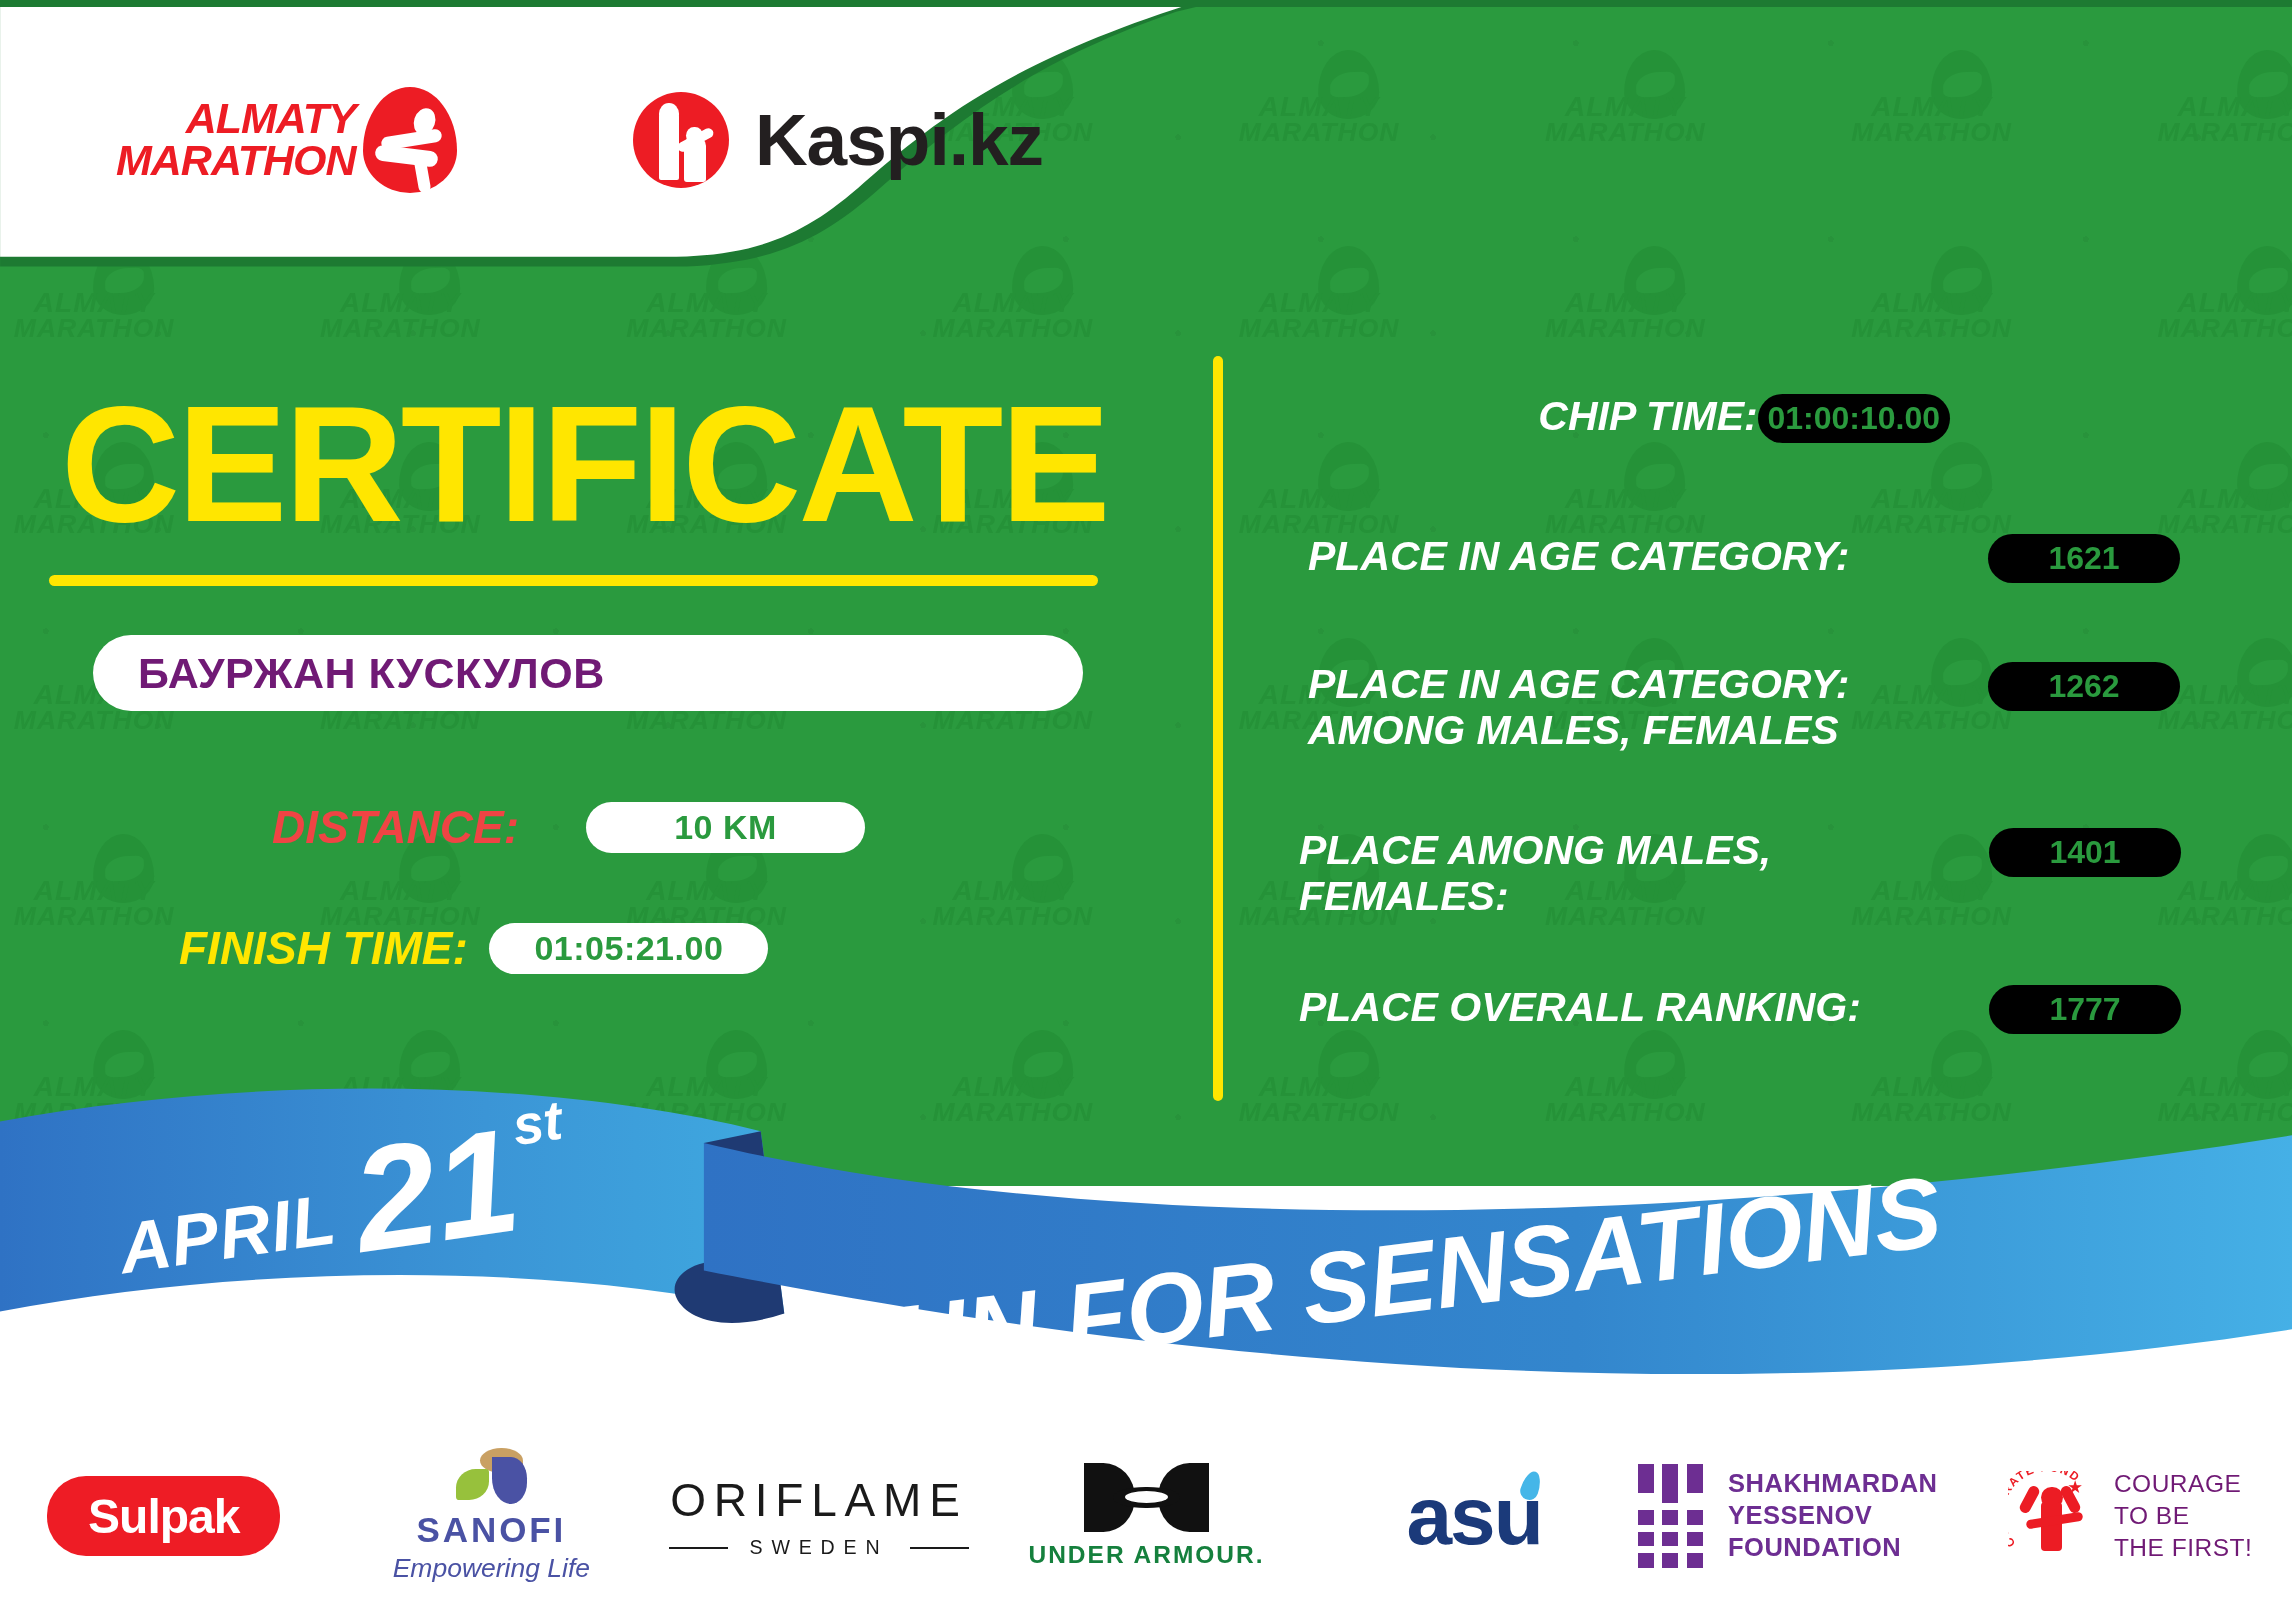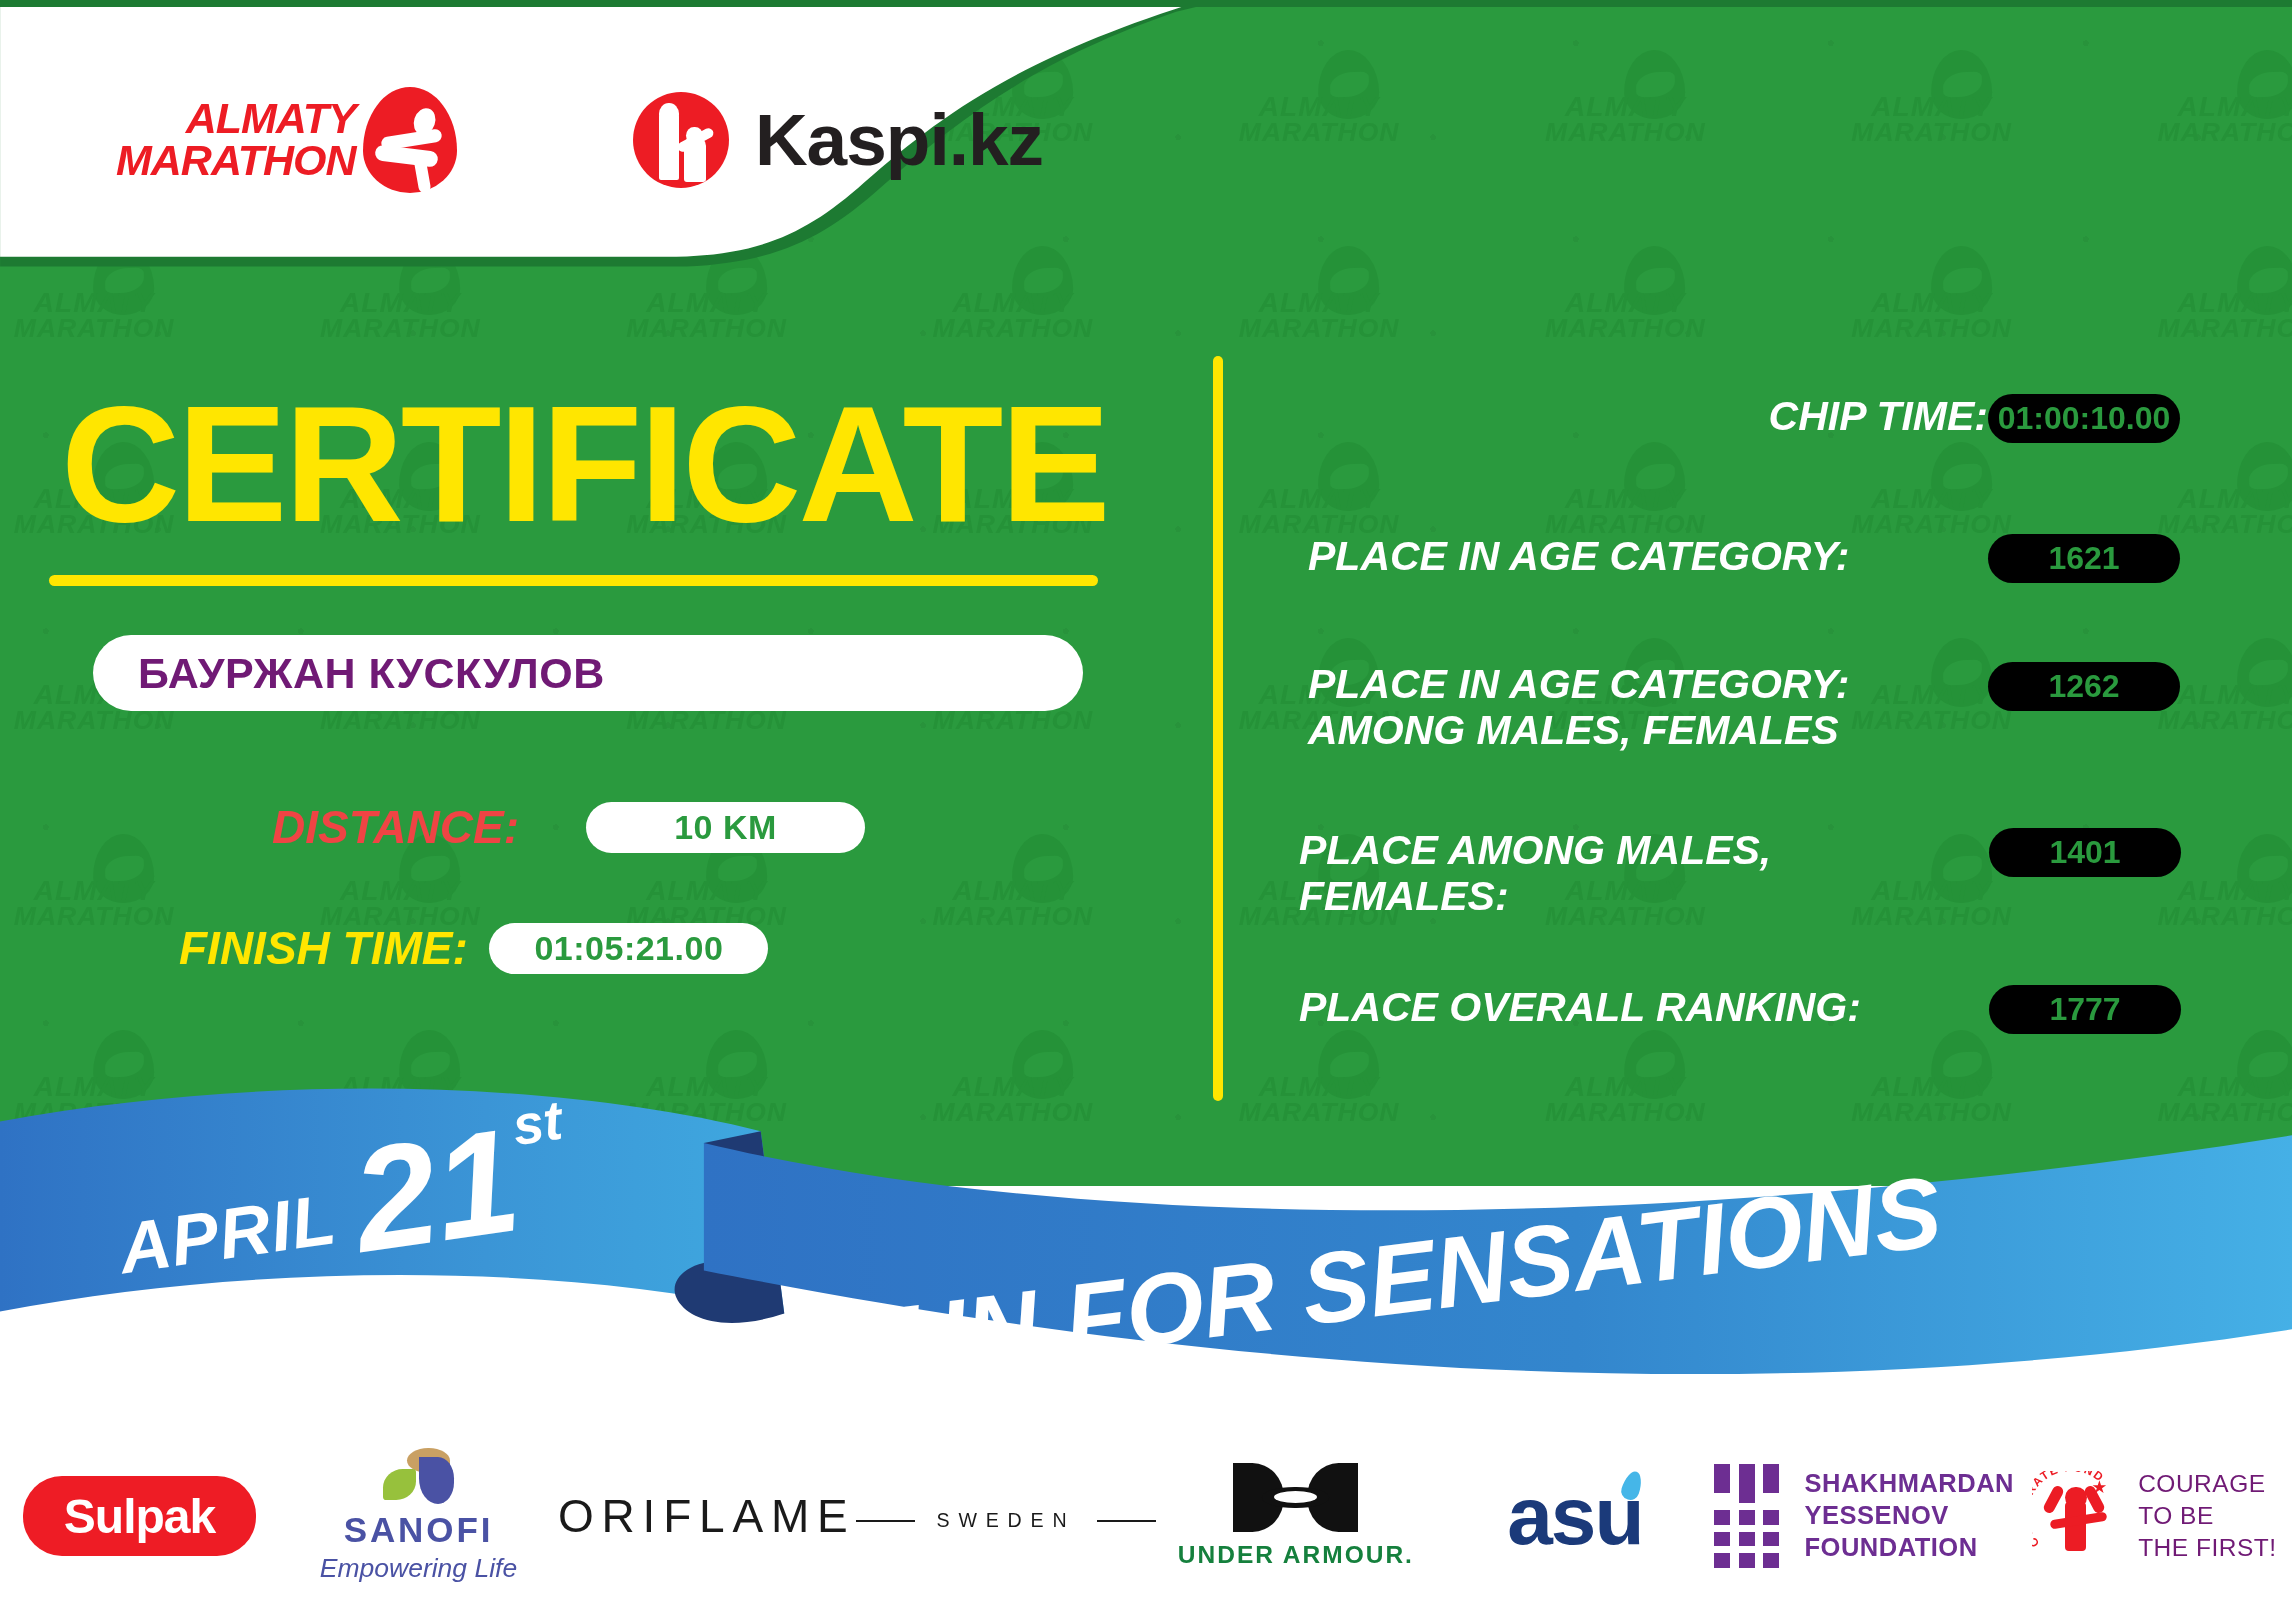--- a/index.html
+++ b/index.html
@@ -151,21 +151,21 @@
   .stat .label{
     font-style:italic;font-weight:bold;color:#ffffff;font-size:41px;
     line-height:1.12;text-align:left;
   }
   .stat .pill{
     background:#000000;border-radius:25.5px;height:49px;width:192px;
     display:flex;align-items:center;justify-content:center;flex:none;
   }
   .stat .pill span{color:#2a9a3e;font-size:32px;font-weight:bold;}
 
-  #stat-chip{left:1308px;top:394px;width:872px;justify-content:flex-end;}
+  #stat-chip{left:1308px;top:394px;width:872px;justify-content:center;}
   #stat-age{left:1308px;top:534px;width:872px;justify-content:space-between;}
   #stat-age-mf{left:1308px;top:662px;width:872px;justify-content:space-between;}
   #stat-mf{left:1299px;top:828px;width:882px;justify-content:space-between;}
   #stat-overall{left:1299px;top:985px;width:882px;justify-content:space-between;}
 
   
   .ribbon{position:absolute;left:0;top:1088px;width:2293px;height:304px;z-index:25;}
   .ribbon svg{display:block;}
   .ribbon-april{
     position:absolute;left:116px;top:1152px;z-index:27;
@@ -200,21 +200,21 @@
   .sanofi .mark{position:relative;width:71px;height:57px;margin-bottom:4.9px;}
   .sanofi .mark .tan{position:absolute;right:3.9px;top:0;width:43px;height:25.5px;
     background:#c9a063;border-radius:50% 50% 10% 50%;}
   .sanofi .mark .blue{position:absolute;right:0;top:9.8px;width:35px;height:47px;
     background:#4a52a4;border-radius:0 50% 50% 60%;}
   .sanofi .mark .green{position:absolute;left:0;top:21.6px;width:33px;height:31px;
     background:#97c13c;border-radius:60% 10% 60% 10%;}
   .sanofi .w1{color:#4a52a4;font-size:35px;font-weight:bold;letter-spacing:2.9px;}
   .sanofi .w2{color:#4a52a4;font-size:26.5px;font-style:italic;margin-top:3.9px;}
 
-  .oriflame{display:flex;flex-direction:row;align-items:center;text-align:center;}
+  .oriflame{display:flex;flex-direction:column;align-items:center;text-align:center;}
   .oriflame .w1{color:#1a1a1a;font-size:46px;letter-spacing:7.8px;font-weight:300;}
   .oriflame .w2row{display:flex;align-items:center;margin-top:9.8px;width:100%;
     justify-content:center;gap:22px;}
   .oriflame .ln{height:2px;background:#1a1a1a;width:59px;}
   .oriflame .w2{color:#1a1a1a;font-size:19.6px;letter-spacing:8.8px;}
 
   .ua{display:flex;flex-direction:column;align-items:center;}
   .ua .mark{position:relative;width:125px;height:69px;}
   .ua .mark .wingL{position:absolute;left:0;top:0;width:51px;height:69px;
     background:#111;border-radius:0 62% 62% 0 / 0 50% 50% 0;}

